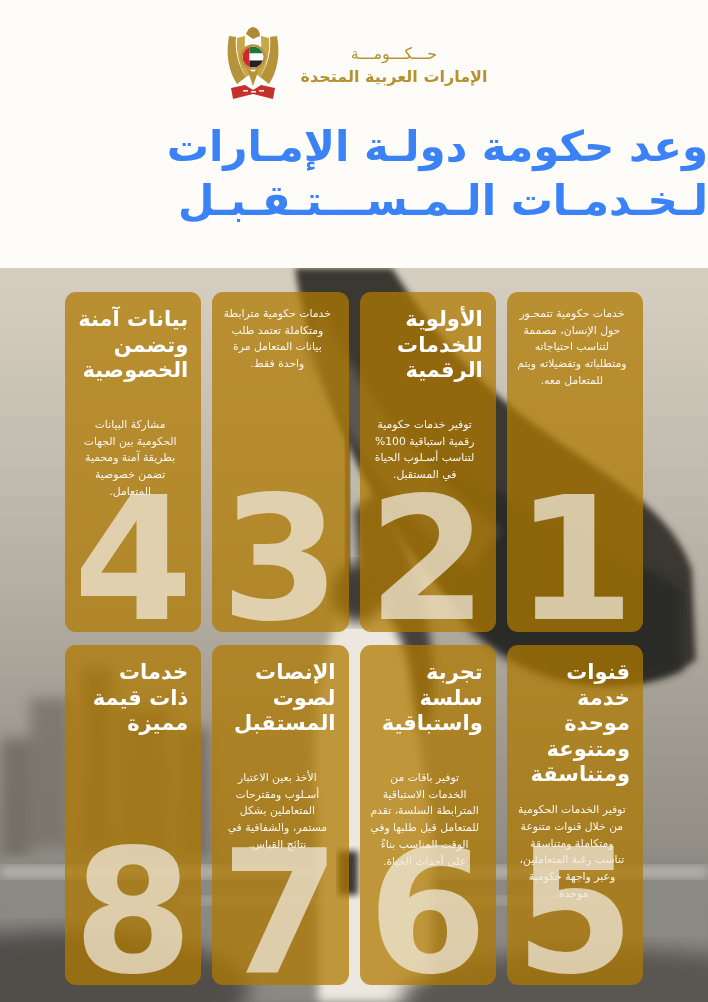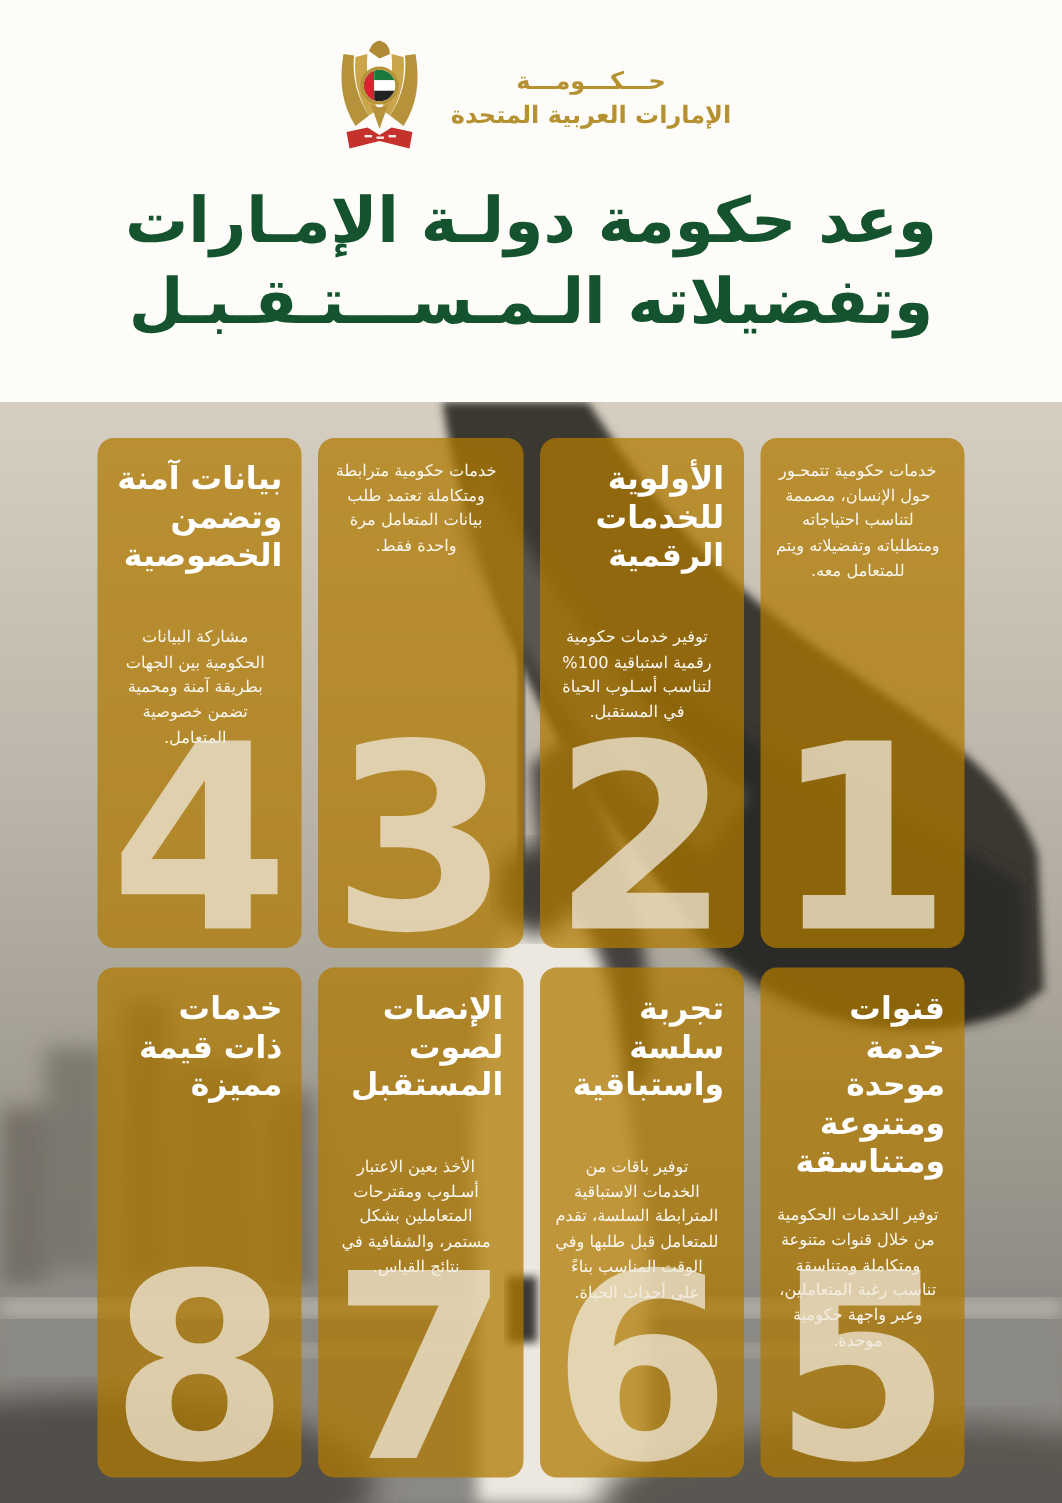--- a/index.html
+++ b/index.html
@@ -4,23 +4,23 @@
 <style>
   html,body{margin:0;padding:0;background:#ffffff;}
   .poster{
     position:relative;width:708px;height:1002px;overflow:hidden;
     direction:rtl;font-family:"DejaVu Sans",sans-serif;background:#fdfcf9;
   }
   
   .top-band{position:absolute;top:0;left:0;width:708px;height:268px;background:#fdfcf9;z-index:3;}
   .logo-row{display:flex;flex-direction:row;justify-content:center;align-items:center;gap:16px;padding-top:26px;}
   .logo-text{display:flex;flex-direction:column;align-items:center;color:#b5922f;}
-  .logo-line1{font-size:16px;font-weight:bold;letter-spacing:2px;}
+  .logo-line1{font-size:16px;font-weight:normal;letter-spacing:2px;}
   .logo-line2{font-size:16px;font-weight:bold;margin-top:4px;}
-  .main-title{margin-top:16px;text-align:center;color:#14532d;font-weight:bold;}
+  .main-title{margin-top:16px;color:#3b82f6;font-weight:bold;}
   .title-line{font-size:42px;line-height:1.28;}
   
   .photo{position:absolute;top:268px;left:0;width:708px;height:734px;z-index:1;}
   
   .grid{
     position:absolute;top:292px;right:65px;width:578px;z-index:4;
     display:grid;grid-template-columns:repeat(4,1fr);column-gap:11px;row-gap:13px;
   }
   .card{
     position:relative;height:340px;overflow:hidden;
@@ -127,21 +127,21 @@
         <circle cx="32" cy="31" r="11.6" fill="none" stroke="#b6923a" stroke-width="2.2"></circle>
         <path d="M26,43 L32,60 L38,43 Q32,48 26,43 Z" fill="#b6923a"></path>
         <path d="M10,62 L24,59 L32,64 L40,59 L54,62 L52,73 L32,68 L12,73 Z" fill="#c5322e"></path>
         <rect x="22" y="64" width="5" height="1.6" fill="#f4e9e9"></rect>
         <rect x="30" y="65" width="5" height="1.6" fill="#f4e9e9"></rect>
         <rect x="38" y="64" width="5" height="1.6" fill="#f4e9e9"></rect>
       </svg>
     </div>
     <div class="main-title">
       <div class="title-line">وعد حكومة دولـة الإمـارات</div>
-      <div class="title-line">وتفضيلاته الـمـســـتـقـبـل</div>
+      <div class="title-line">لـخـدمـات الـمـســـتـقـبـل</div>
     </div>
   </div>
 
   <div class="grid">
 
     <div class="card">
       <div class="card-desc">خدمات حكومية تتمحـور حول الإنسان، مصممة لتناسب احتياجاته ومتطلباته وتفضيلاته ويتم للمتعامل معه.</div>
       <div class="card-number">1</div>
     </div>
 

